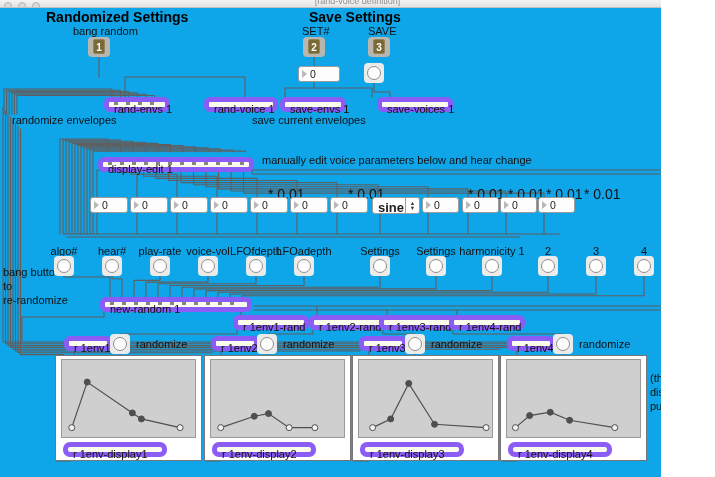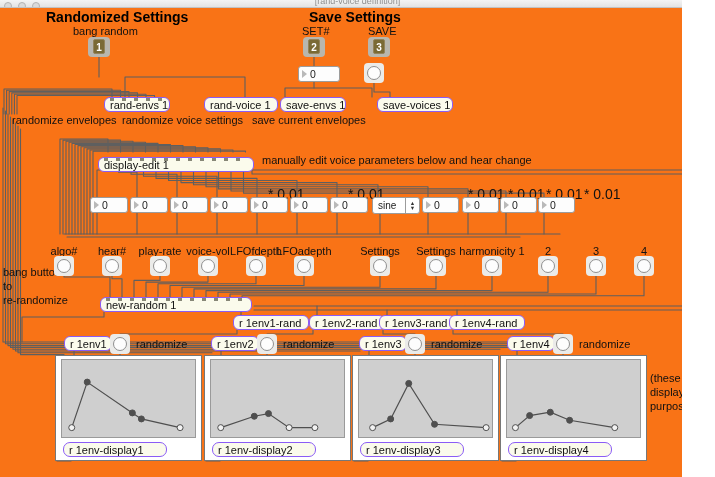--- a/index.html
+++ b/index.html
@@ -1,39 +1,39 @@
 <!DOCTYPE html>
 <html><head>
 <meta charset="utf-8">
 <style>
   html,body{margin:0;padding:0;background:#fff;font-family:"Liberation Sans",sans-serif;}
-  #stage{position:relative;width:661px;height:477px;background:#f97316;overflow:hidden;padding-left:21px;}
+  #stage{position:relative;width:661px;height:477px;background:#0ea5e9;overflow:hidden;}
   .abs{position:absolute;}
   
   #titlebar{position:absolute;left:0;top:0;width:715px;height:7px;background:linear-gradient(#f4f4f4,#e3e3e3);border-bottom:1px solid #c2c2c2;overflow:hidden;}
   .tl{position:absolute;top:2px;width:8px;height:8px;border-radius:50%;background:#dadada;border:1px solid #b4b4b4;box-sizing:border-box;}
   #wtitle{position:absolute;left:50%;top:-4px;transform:translateX(-50%);font-size:9px;color:#8f8f8f;white-space:nowrap;}
   
   #cords{position:absolute;left:0;top:0;z-index:1;}
   
   .hdr{font-size:14px;font-weight:bold;color:#000;white-space:nowrap;z-index:2;}
   .lbl{font-size:11px;color:#111;white-space:nowrap;z-index:3;}
   .scale{font-size:14px;color:#111;white-space:nowrap;z-index:3;margin-left:48px;}
   .plabel{transform:translateX(-50%);}
   
-  .mbox{background:#fbfbec;border:1px solid #8b5cf6;border-radius:6px;font-size:11px;color:#111;padding:1px 5px 0 5px;height:15px;line-height:12px;white-space:nowrap;box-sizing:border-box;z-index:4;}
+  .mbox{background:#fbfbec;border:5px solid #8b5cf6;border-radius:6px;font-size:11px;color:#111;padding:1px 5px 0 5px;height:15px;line-height:12px;white-space:nowrap;box-sizing:border-box;z-index:4;}
   .multi::before{content:"";position:absolute;top:0;left:5px;right:5px;height:2.5px;
      background:repeating-linear-gradient(90deg,#6a6a5a 0 4px,transparent 4px 12px);opacity:.8;}
   
   .numbox{background:#fdfdfd;border:1px solid #9c9c9c;border-radius:3px;height:16px;display:flex;align-items:center;box-sizing:border-box;z-index:4;}
   .numbox .tri{width:0;height:0;border-left:5px solid #b9b9b9;border-top:4px solid transparent;border-bottom:4px solid transparent;margin:0 3px 0 3px;}
   .numbox .val{font-size:10.5px;color:#222;}
   
   .menu{background:#fff;border:1px solid #9c9c9c;border-radius:3px;height:17px;display:flex;box-sizing:border-box;z-index:4;}
-  .menu .val{flex:1;font-size:10px;color:#222;padding:2px 0 0 5px;}
+  .menu .val{flex:1;font-size:13px;color:#222;padding:2px 0 0 5px;font-weight:bold;}
   .menu .stepper{width:13px;border-left:1px solid #9c9c9c;display:flex;flex-direction:column;align-items:center;justify-content:center;color:#333;}
   .menu .stepper span{font-size:5.5px;line-height:5px;}
   
   .bang{width:20px;height:20px;background:#ebebe9;border-radius:4px;z-index:4;}
   .bang i{position:absolute;left:3px;top:3px;width:14px;height:14px;border:1.5px solid #8f8f8f;border-radius:50%;background:#fdfdfd;box-sizing:border-box;}
   
   .pbtn{width:22px;height:20px;background:#b8b6ae;border-radius:4px;z-index:4;}
   .pbtn i{position:absolute;left:5px;top:2px;width:12px;height:15px;background:#7a6a35;border:1px solid #93835a;border-radius:2px;color:#fff;font-style:normal;font-weight:bold;font-size:10px;text-align:center;line-height:15px;box-sizing:border-box;}
   
   .dunit{border:1px solid #777;background:#fff;z-index:2;}
@@ -172,21 +172,20 @@
   <div class="abs bang" style="left:364px;top:63px">
       <i></i>
     </div>
 
   <div class="abs mbox multi" style="left:104px;top:97px;width:66px">rand-envs 1</div>
   <div class="abs mbox" style="left:204px;top:97px;width:74px">rand-voice 1</div>
   <div class="abs mbox" style="left:280px;top:97px;width:66px">save-envs 1</div>
   <div class="abs mbox" style="left:377px;top:97px;width:76px">save-voices 1</div>
 
   <div class="abs lbl" style="left:12px;top:114px">randomize envelopes</div>
-  <div class="abs lbl" style="left:122px;top:114px">randomize voice settings</div>
   <div class="abs lbl" style="left:252px;top:114px">save current envelopes</div>
 
   <div class="abs mbox multi" style="left:98px;top:157px;width:156px">display-edit 1</div>
   <div class="abs lbl" style="left:262px;top:154px">manually edit voice parameters below and hear change</div>
 
   <div class="abs scale" style="left:220px;top:186px">* 0.01</div>
   <div class="abs scale" style="left:300px;top:186px">* 0.01</div>
   <div class="abs scale" style="left:420px;top:186px">* 0.01</div>
   <div class="abs scale" style="left:460px;top:186px">* 0.01</div>
   <div class="abs scale" style="left:498px;top:186px">* 0.01</div>

